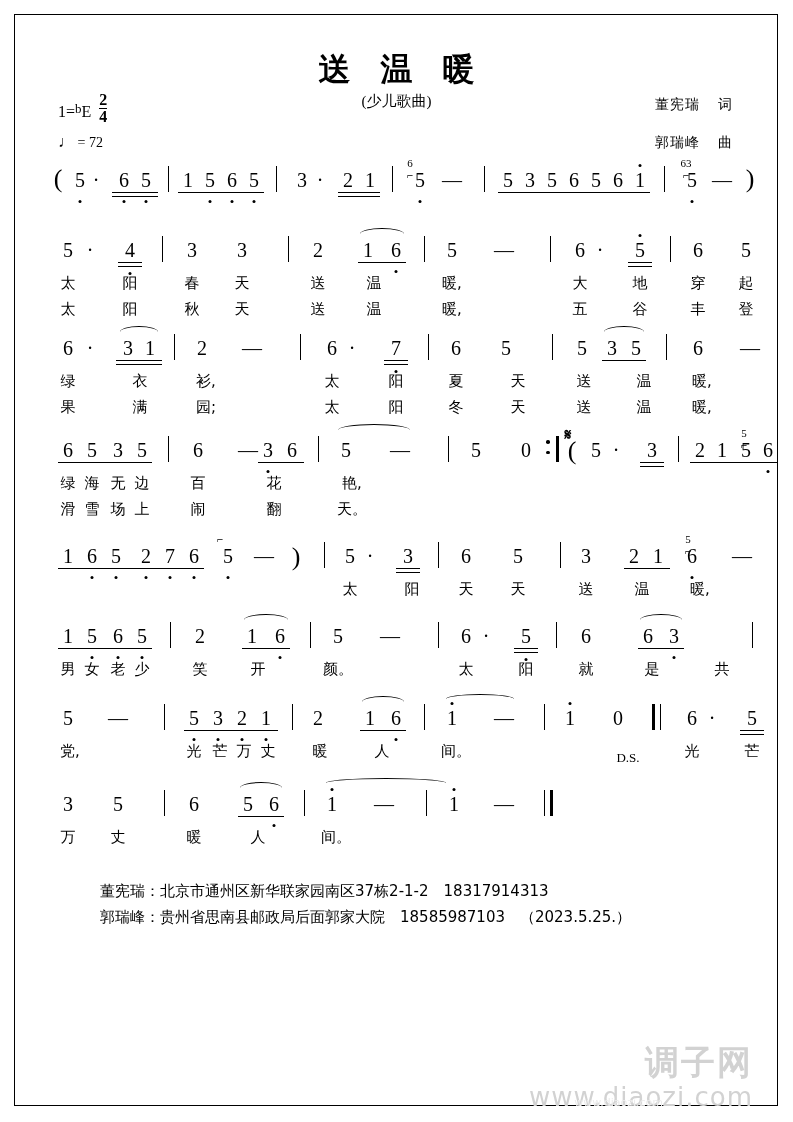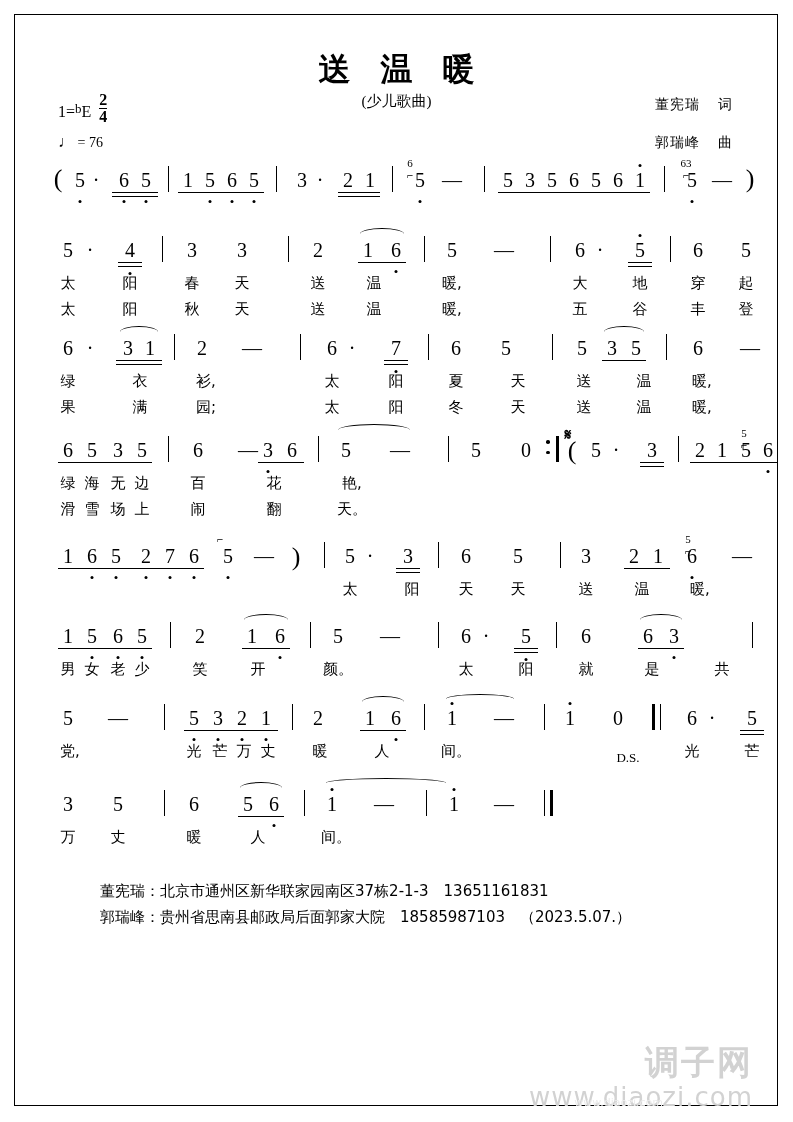--- a/index.html
+++ b/index.html
@@ -240,21 +240,21 @@
 <div class="keysig">
   <span>1=</span><span class="flat">b</span><span>E</span>
   <span class="meter">
     <span class="num">2</span>
     <span class="den">4</span>
   </span>
 </div>
 
 <div class="tempo">
   <span class="note">♩</span>
-  <span>= 76</span>
+  <span>= 72</span>
 </div>
 
 <div class="system" style="top:162px">
   <div class="notes">
     <span class="paren" style="left:6px">(</span>
     <span class="tok" style="left:28px">5</span>
     <span class="tok" style="left:44px">·</span>
     <span class="tok" style="left:72px">6</span>
     <span class="tok" style="left:94px">5</span>
     <div class="underline1" style="left:60px;width:46px"></div>
@@ -675,18 +675,18 @@
   </div>
   <div class="lyr">
     <span class="tok" style="left:16px">万</span>
     <span class="tok" style="left:66px">丈</span>
     <span class="tok" style="left:142px">暖</span>
     <span class="tok" style="left:206px">人</span>
     <span class="tok" style="left:284px">间。</span>
   </div>
 </div>
 
-<div class="contact contact-1">董宪瑞：北京市通州区新华联家园南区37栋2-1-3　13651161831</div>
-<div class="contact contact-2">郭瑞峰：贵州省思南县邮政局后面郭家大院　18585987103　（2023.5.07.）</div>
+<div class="contact contact-1">董宪瑞：北京市通州区新华联家园南区37栋2-1-2　18317914313</div>
+<div class="contact contact-2">郭瑞峰：贵州省思南县邮政局后面郭家大院　18585987103　（2023.5.25.）</div>
 
 <div class="wm-cn">调子网</div>
 <div class="wm-url">www.diaozi.com</div>
 <div class="wm-faint">www.diaozi.com</div>
 
 </body></html>

